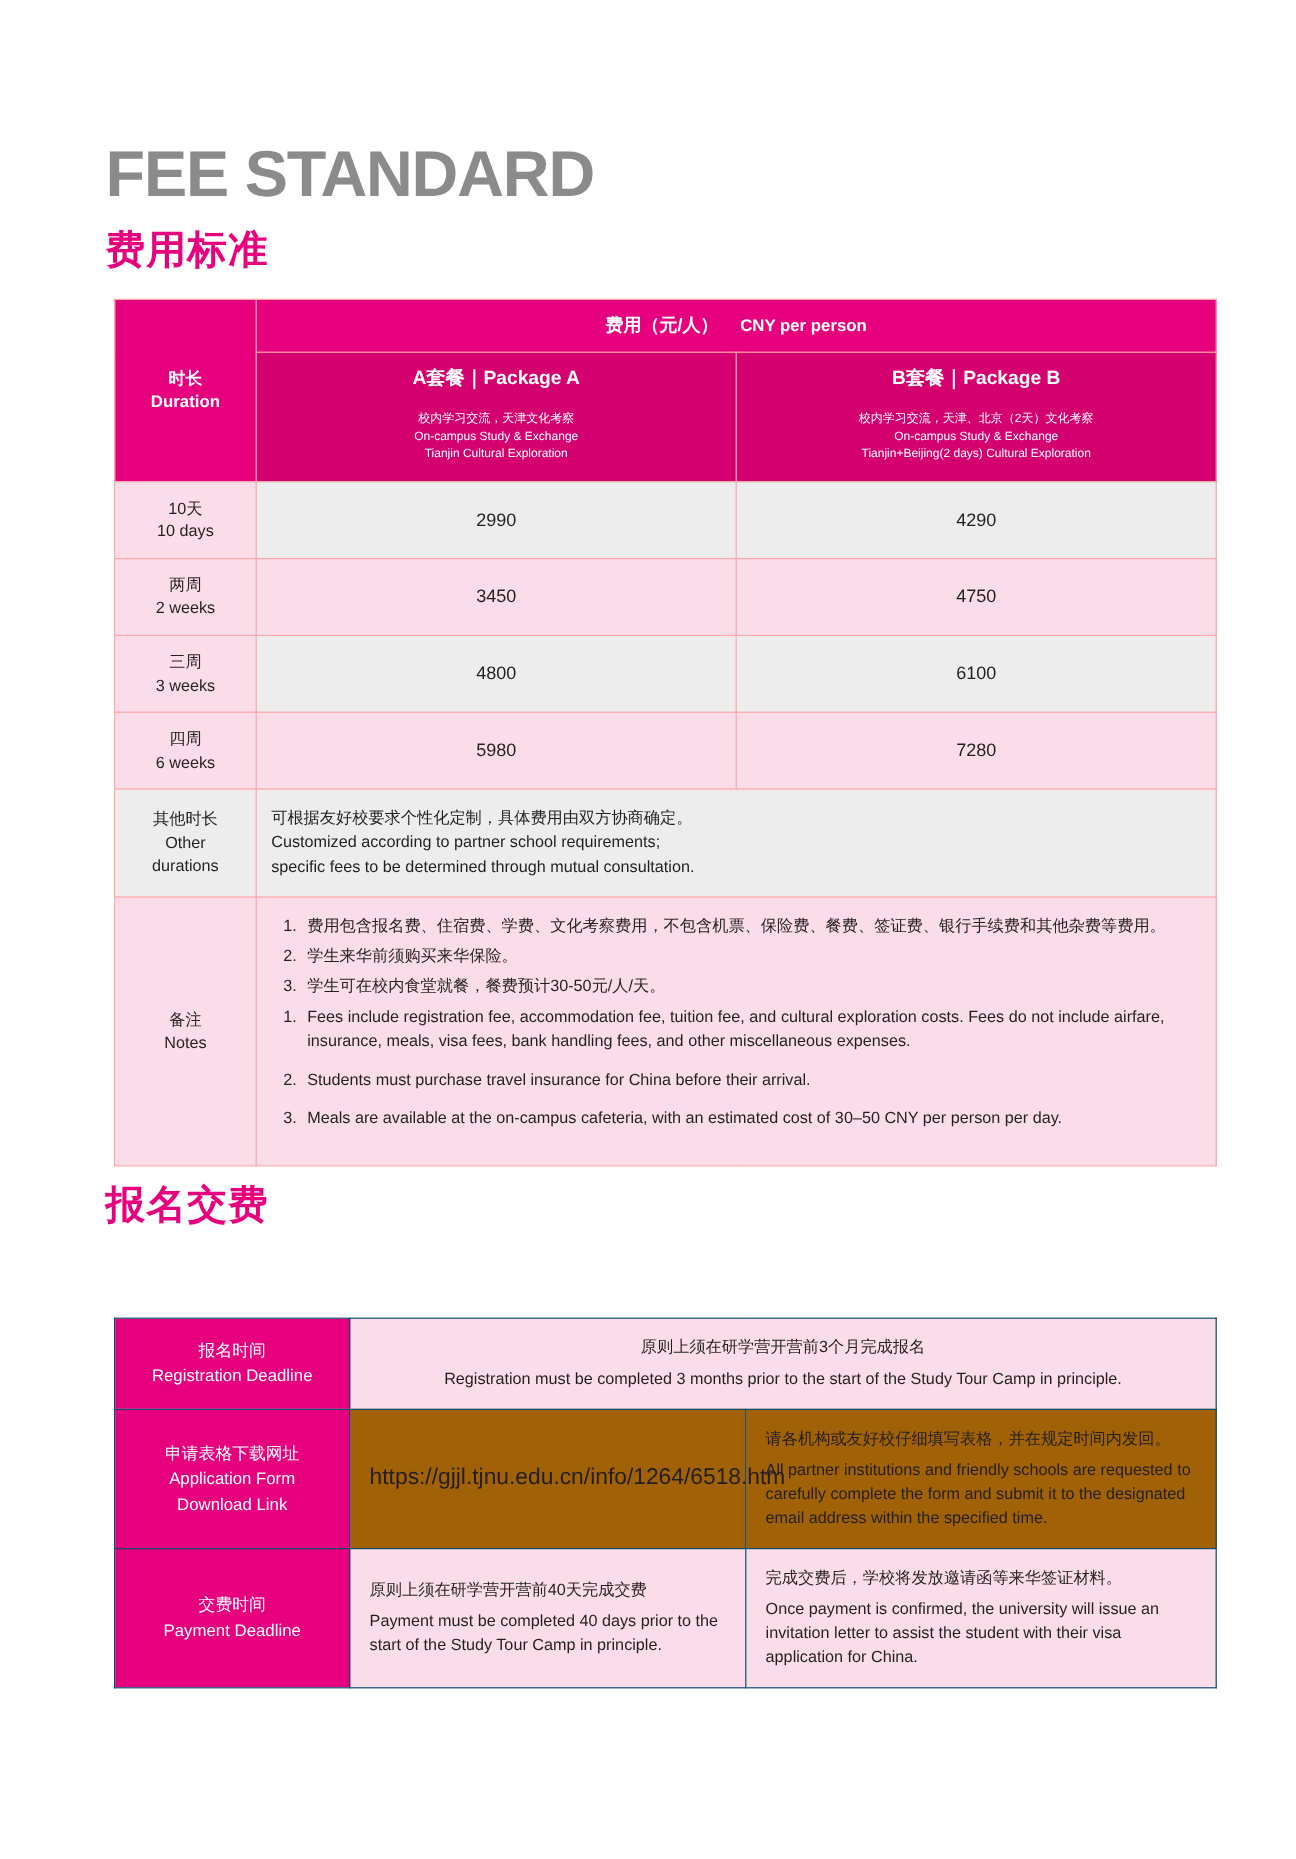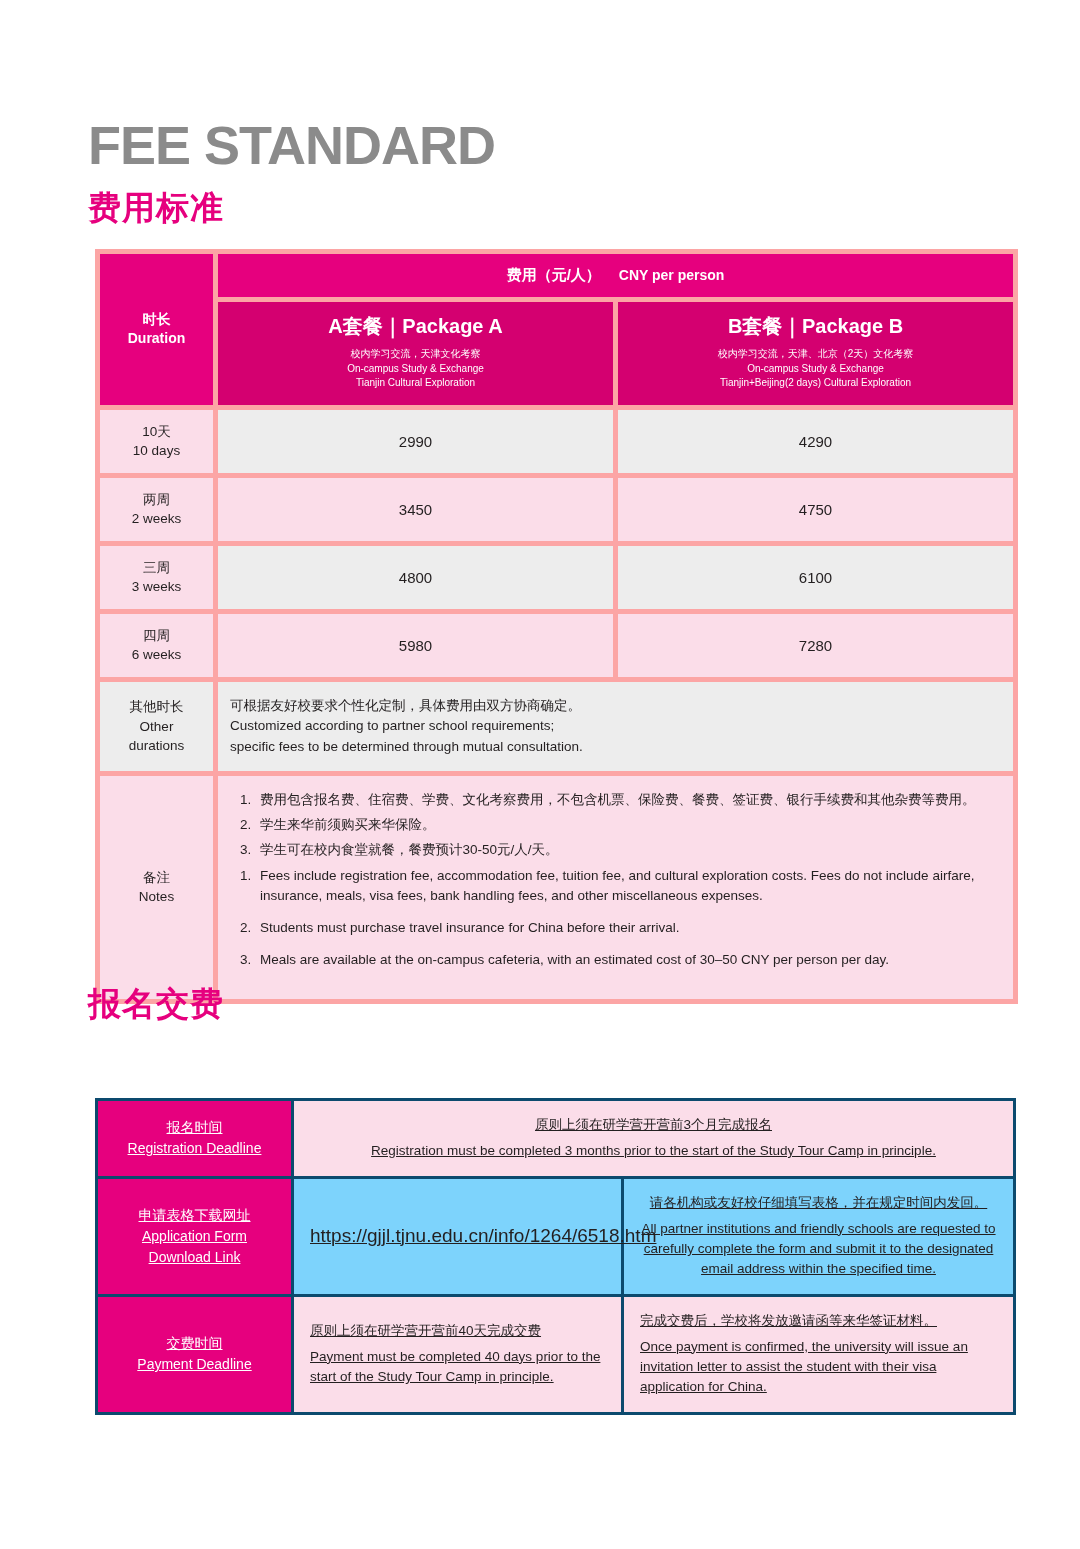--- a/index.html
+++ b/index.html
@@ -52,21 +52,21 @@
     border-collapse: collapse;
     table-layout: fixed;
   }
   #fee-table {
     position: absolute;
     left: 95px;
     top: 249px;
     width: 918px;
   }
   #fee-table td, #fee-table th {
-    border: 5px solid #fca5a5;
+    border: 1px solid #fca5a5;
     vertical-align: middle;
   }
   .hdr-pink {
     background: #e6007e;
     color: #ffffff;
     text-align: center;
     font-weight: bold;
   }
   .hdr-pink-dark {
     background: #d40070;
@@ -84,23 +84,23 @@
   }
   .dur-cell {
     font-size: 14px;
     line-height: 1.35;
   }
   .pkg-cell {
     padding: 10px 8px 14px 8px;
     line-height: 1.45;
   }
   .pkg-title {
-    font-size: 20px;
-    font-weight: bold;
-    margin-bottom: 6px;
+    font-size: 16px;
+    font-weight: bold;
+    margin-bottom: 16px;
   }
   .pkg-sub {
     font-size: 10px;
     font-weight: normal;
   }
   .row-label {
     background: #fbdde9;
     text-align: center;
     font-size: 13.5px;
     line-height: 1.45;
@@ -154,45 +154,43 @@
   .notes-group-cn { margin-bottom: 9px; }
 
   
   #reg-table {
     position: absolute;
     left: 95px;
     top: 1098px;
     width: 918px;
   }
   #reg-table td {
-    border: 3px solid #0c4a6e;
+    border: 1px solid #0c4a6e;
     vertical-align: middle;
-    text-decoration: underline;
   }
   .reg-label {
     background: #e6007e;
     color: #ffffff;
     text-align: center;
     font-size: 14px;
     line-height: 1.5;
     padding: 12px 6px;
   }
   .reg-body {
     background: #fbdde9;
     font-size: 13.5px;
     line-height: 1.5;
     padding: 14px 16px;
     color: #231f20;
   }
   .reg-body.center {
     text-align: center;
   }
   .reg-body.gray {
-    background: #7dd3fc;
-    text-align: center;
+    background: #a16207;
   }
   .reg-body p { margin: 0 0 6px 0; }
   .reg-body p:last-child { margin-bottom: 0; }
   .link-text { font-size: 19px; }
 </style>
 </head>
 <body>
 
 <div class="page">
 

